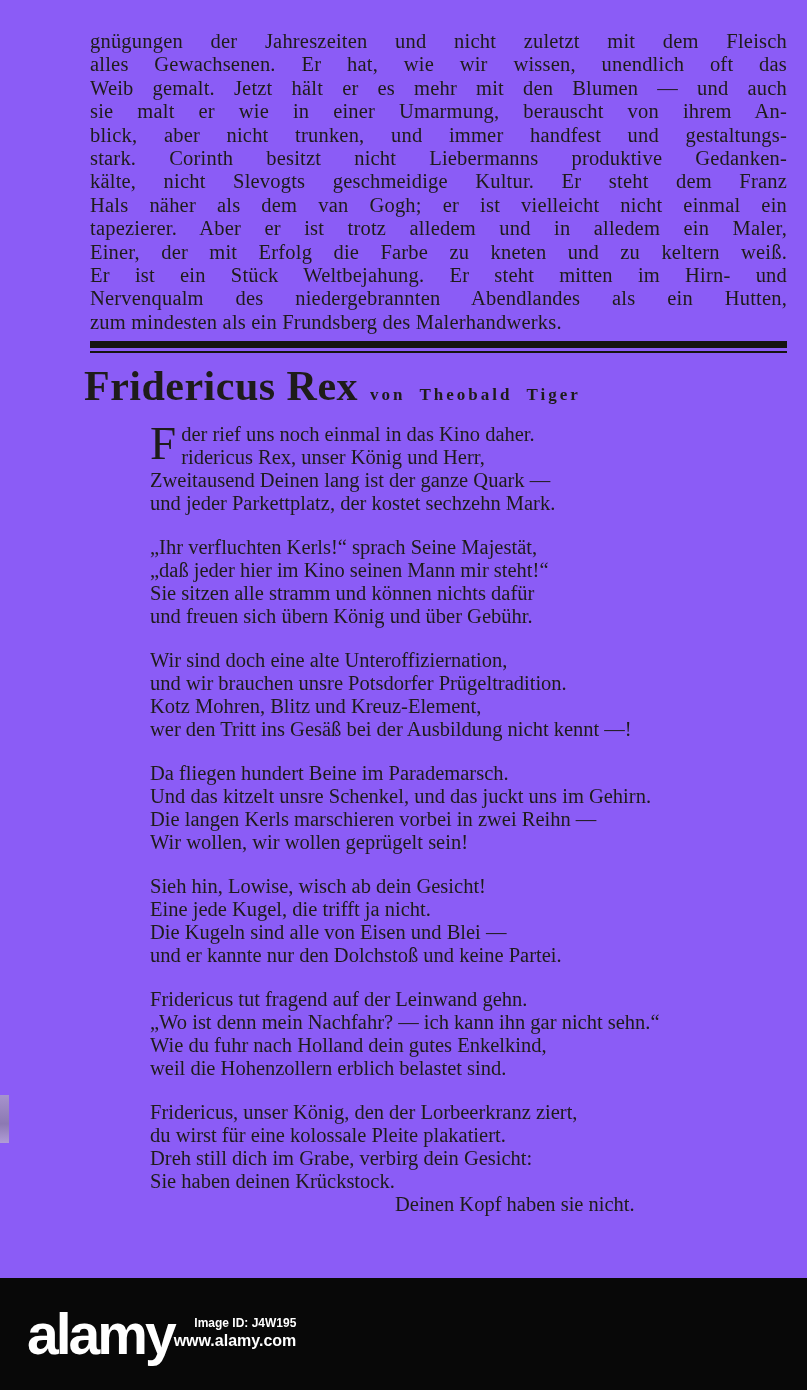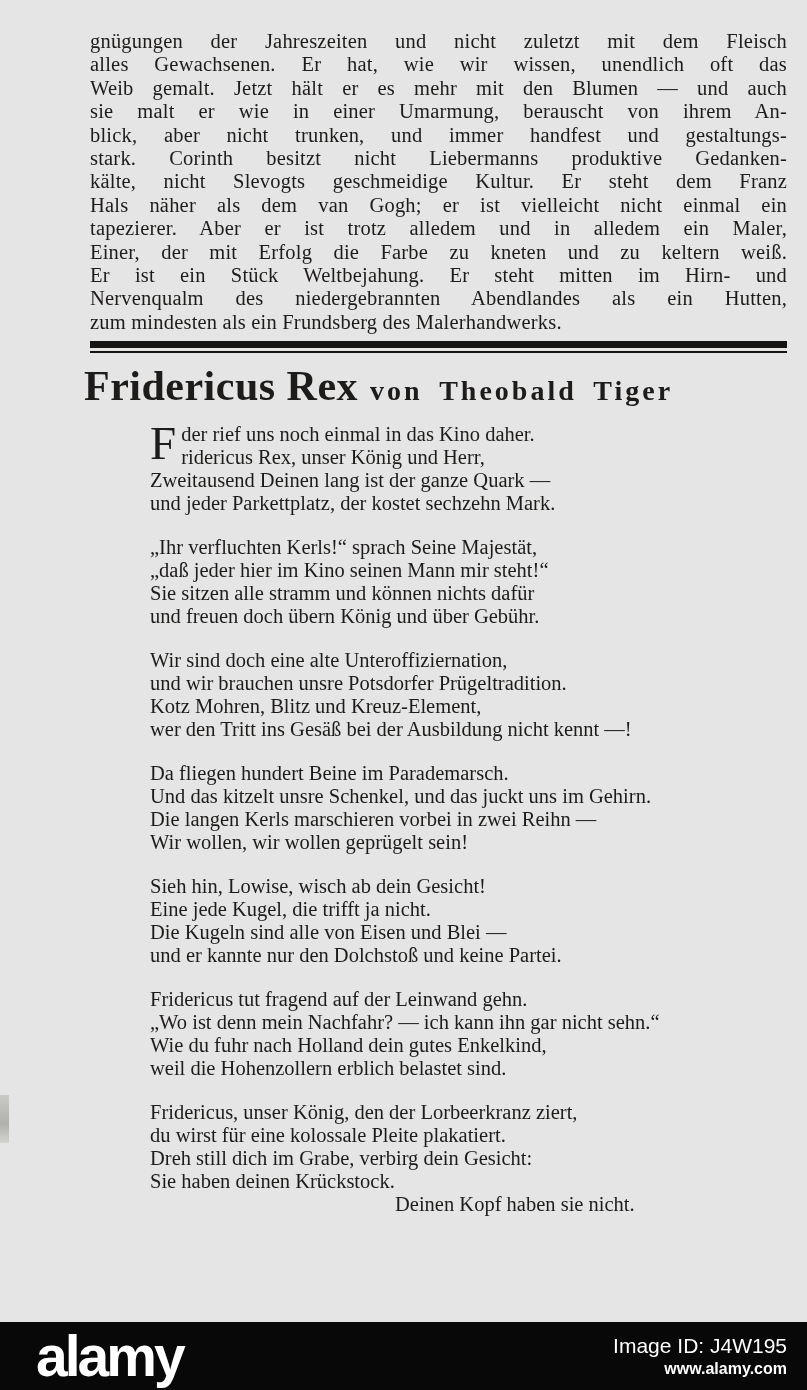--- a/index.html
+++ b/index.html
@@ -4,21 +4,21 @@
 <style>
   html, body {
     margin: 0;
     padding: 0;
     background: #ffffff;
   }
   .scan {
     position: relative;
     width: 807px;
     height: 1390px;
-    background: #e5e5e5;
+    background: #8b5cf6;
     color: #1e1c1a;
     font-family: "Liberation Serif", serif;
     overflow: hidden;
   }
   .content {
     position: absolute;
     left: 90px;
     top: 30px;
     width: 697px;
   }
@@ -48,21 +48,21 @@
     margin-top: 9px;
     margin-left: -6px;
     white-space: nowrap;
   }
   .heading .title {
     font-size: 42px;
     font-weight: 700;
     letter-spacing: 0.5px;
   }
   .heading .byline {
-    font-size: 28px;
+    font-size: 17px;
     font-weight: 700;
     letter-spacing: 3px;
     word-spacing: 7px;
     margin-left: 12px;
   }
   
   .poem {
     margin-top: 13px;
     margin-left: 60px;
     font-size: 20.5px;
@@ -100,43 +100,42 @@
     height: 48px;
     background: linear-gradient(180deg, #b9b8b2, #8d8c86 60%, #c9c8c2);
     opacity: 0.6;
   }
   
   .bar {
     position: absolute;
     left: 0;
     bottom: 0;
     width: 100%;
-    height: 68px;
+    height: 112px;
     background: #080808;
     color: #ffffff;
     font-family: "Liberation Sans", sans-serif;
     display: flex;
     align-items: center;
-    justify-content: space-between;
     box-sizing: border-box;
-    padding: 0 20px 0 36px;
+    padding: 0 20px 0 27px;
   }
   .bar .logo {
     font-size: 57px;
     font-weight: 700;
     letter-spacing: -3px;
     line-height: 1;
   }
   .bar .meta {
     text-align: right;
     line-height: 1.3;
   }
   .bar .iid {
-    font-size: 21px;
-    font-weight: 400;
+    font-size: 12px;
+    font-weight: 700;
   }
   .bar .url {
     font-size: 16px;
     font-weight: 700;
   }
 </style>
 </head>
 <body>
 
 <div class="scan">
@@ -169,21 +168,21 @@
           <span class="dropcap">F</span>
           <div class="pline">der rief uns noch einmal in das Kino daher.</div>
           <div class="pline">ridericus Rex, unser König und Herr,</div>
           <div class="pline">Zweitausend Deinen lang ist der ganze Quark —</div>
           <div class="pline">und jeder Parkettplatz, der kostet sechzehn Mark.</div>
         </div>
         <div class="stanza">
           <div class="pline">„Ihr verfluchten Kerls!“ sprach Seine Majestät,</div>
           <div class="pline">„daß jeder hier im Kino seinen Mann mir steht!“</div>
           <div class="pline">Sie sitzen alle stramm und können nichts dafür</div>
-          <div class="pline">und freuen doch übern König und über Gebühr.</div>
+          <div class="pline">und freuen sich übern König und über Gebühr.</div>
         </div>
         <div class="stanza">
           <div class="pline">Wir sind doch eine alte Unteroffiziernation,</div>
           <div class="pline">und wir brauchen unsre Potsdorfer Prügeltradition.</div>
           <div class="pline">Kotz Mohren, Blitz und Kreuz-Element,</div>
           <div class="pline">wer den Tritt ins Gesäß bei der Ausbildung nicht kennt —!</div>
         </div>
         <div class="stanza">
           <div class="pline">Da fliegen hundert Beine im Parademarsch.</div>
           <div class="pline">Und das kitzelt unsre Schenkel, und das juckt uns im Gehirn.</div>

